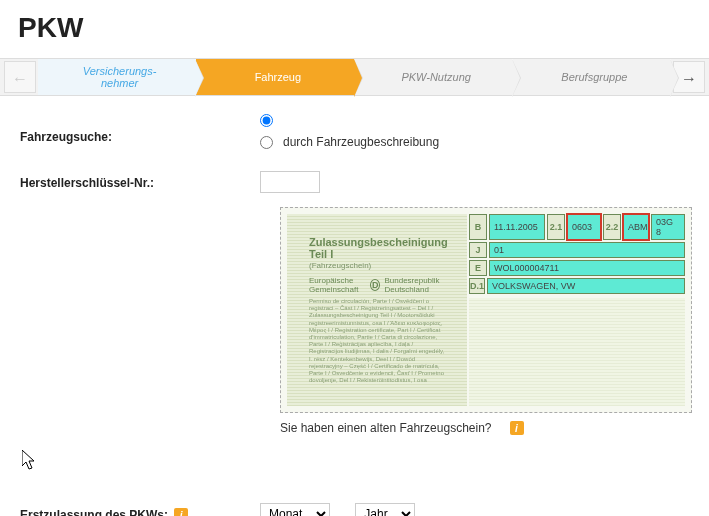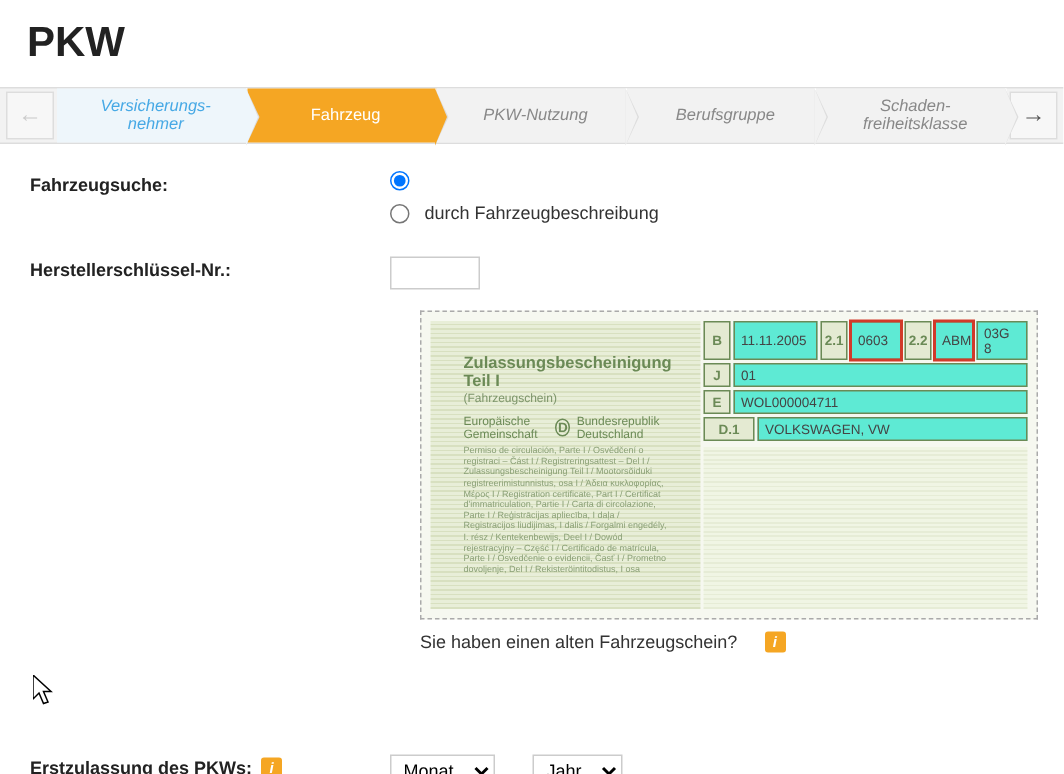--- a/index.html
+++ b/index.html
@@ -12,21 +12,21 @@
   .wizard-arrow.dis { color: #ccc; cursor: default; }
   .wizard-step { position: relative; flex: 1; display: flex; align-items: center; justify-content: center; text-align: center; font-size: 11px; line-height: 1.1; font-style: italic; color: #888; background: #f2f2f2; border-right: 1px solid #fff; padding: 0 8px 0 14px; cursor: pointer; }
   .wizard-step::after { content: ""; position: absolute; right: -8px; top: 0; width: 0; height: 0; border-top: 19px solid transparent; border-bottom: 19px solid transparent; border-left: 8px solid #f2f2f2; z-index: 2; }
   .wizard-step::before { content: ""; position: absolute; right: -9px; top: 0; width: 0; height: 0; border-top: 19px solid transparent; border-bottom: 19px solid transparent; border-left: 9px solid #ddd; z-index: 1; }
   .wizard-step.done { color: #47a9e5; background: #eef6fb; }
   .wizard-step.done::after { border-left-color: #eef6fb; }
   .wizard-step.active { color: #fff; background: #f5a623; font-style: normal; font-weight: normal; }
   .wizard-step.active::after { border-left-color: #f5a623; }
   
   .form-area { padding: 18px 20px 10px 20px; }
-  .row { display: flex; align-items: flex-start; margin-bottom: 14px; }
+  .row { display: flex; align-items: center; margin-bottom: 14px; }
   .label-col { width: 240px; font-weight: bold; font-size: 12px; color: #222; padding-top: 2px; display: flex; align-items: center; gap: 6px; }
   .field-col { flex: 1; }
   .radio-opt { display: flex; align-items: center; margin-bottom: 8px; font-size: 12px; color: #333; }
   .radio-opt input { margin-right: 10px; }
   .text-input { width: 60px; height: 22px; border: 1px solid #ccc; padding: 2px 4px; font-size: 12px; }
   
   .cert-image { margin-left: 260px; width: 412px; border: 1px dashed #aaa; background: #f6f8f0; position: relative; }
   .cert-inner { display: flex; padding: 6px; gap: 2px; }
   .cert-left { width: 180px; background: repeating-linear-gradient(0deg, #d8e0c0 0, #d8e0c0 1px, #e8eed8 1px, #e8eed8 3px); padding: 22px; font-size: 9px; color: #7c946a; }
   .cert-title { font-size: 11px; font-weight: bold; color: #6b8a56; margin-bottom: 1px; }
@@ -62,24 +62,20 @@
 nehmer</span>
     </div>
   <div class="wizard-step active">
       <span>Fahrzeug</span>
     </div>
   <div class="wizard-step">
       <span>PKW-Nutzung</span>
     </div>
   <div class="wizard-step">
       <span>Berufsgruppe</span>
-    </div>
-  <div class="wizard-step">
-      <span style="white-space:pre-line">Schaden-
-freiheitsklasse</span>
     </div>
   <div class="wizard-arrow">→</div>
 </div>
 
 <div class="form-area">
   <div class="row">
     <div class="label-col">Fahrzeugsuche:</div>
     <div class="field-col">
       <label class="radio-opt">
         <input type="radio" name="fs" checked="" style="">
@@ -122,21 +118,21 @@
         </div>
         <div class="cert-row">
           <div class="cert-cell lbl" style="width:18px">J</div>
           <div class="cert-cell" style="flex:1">01</div>
         </div>
         <div class="cert-row">
           <div class="cert-cell lbl" style="width:18px">E</div>
           <div class="cert-cell" style="flex:1">WOL000004711</div>
         </div>
         <div class="cert-row">
-          <div class="cert-cell lbl" style="width:34px">D.1</div>
+          <div class="cert-cell lbl" style="width:16px">D.1</div>
           <div class="cert-cell" style="flex:1">VOLKSWAGEN, VW</div>
         </div>
         <div style="flex:1; background: repeating-linear-gradient(0deg,#e6ecd6 0,#e6ecd6 1px,#f0f5e4 1px,#f0f5e4 3px); margin-top:2px; filter: blur(0.4px); height:22px;"></div>
       </div>
     </div>
   </div>
 
   <div class="help-text">
     <span>Sie haben einen alten Fahrzeugschein?</span>
     <span class="info-icon">i</span>

